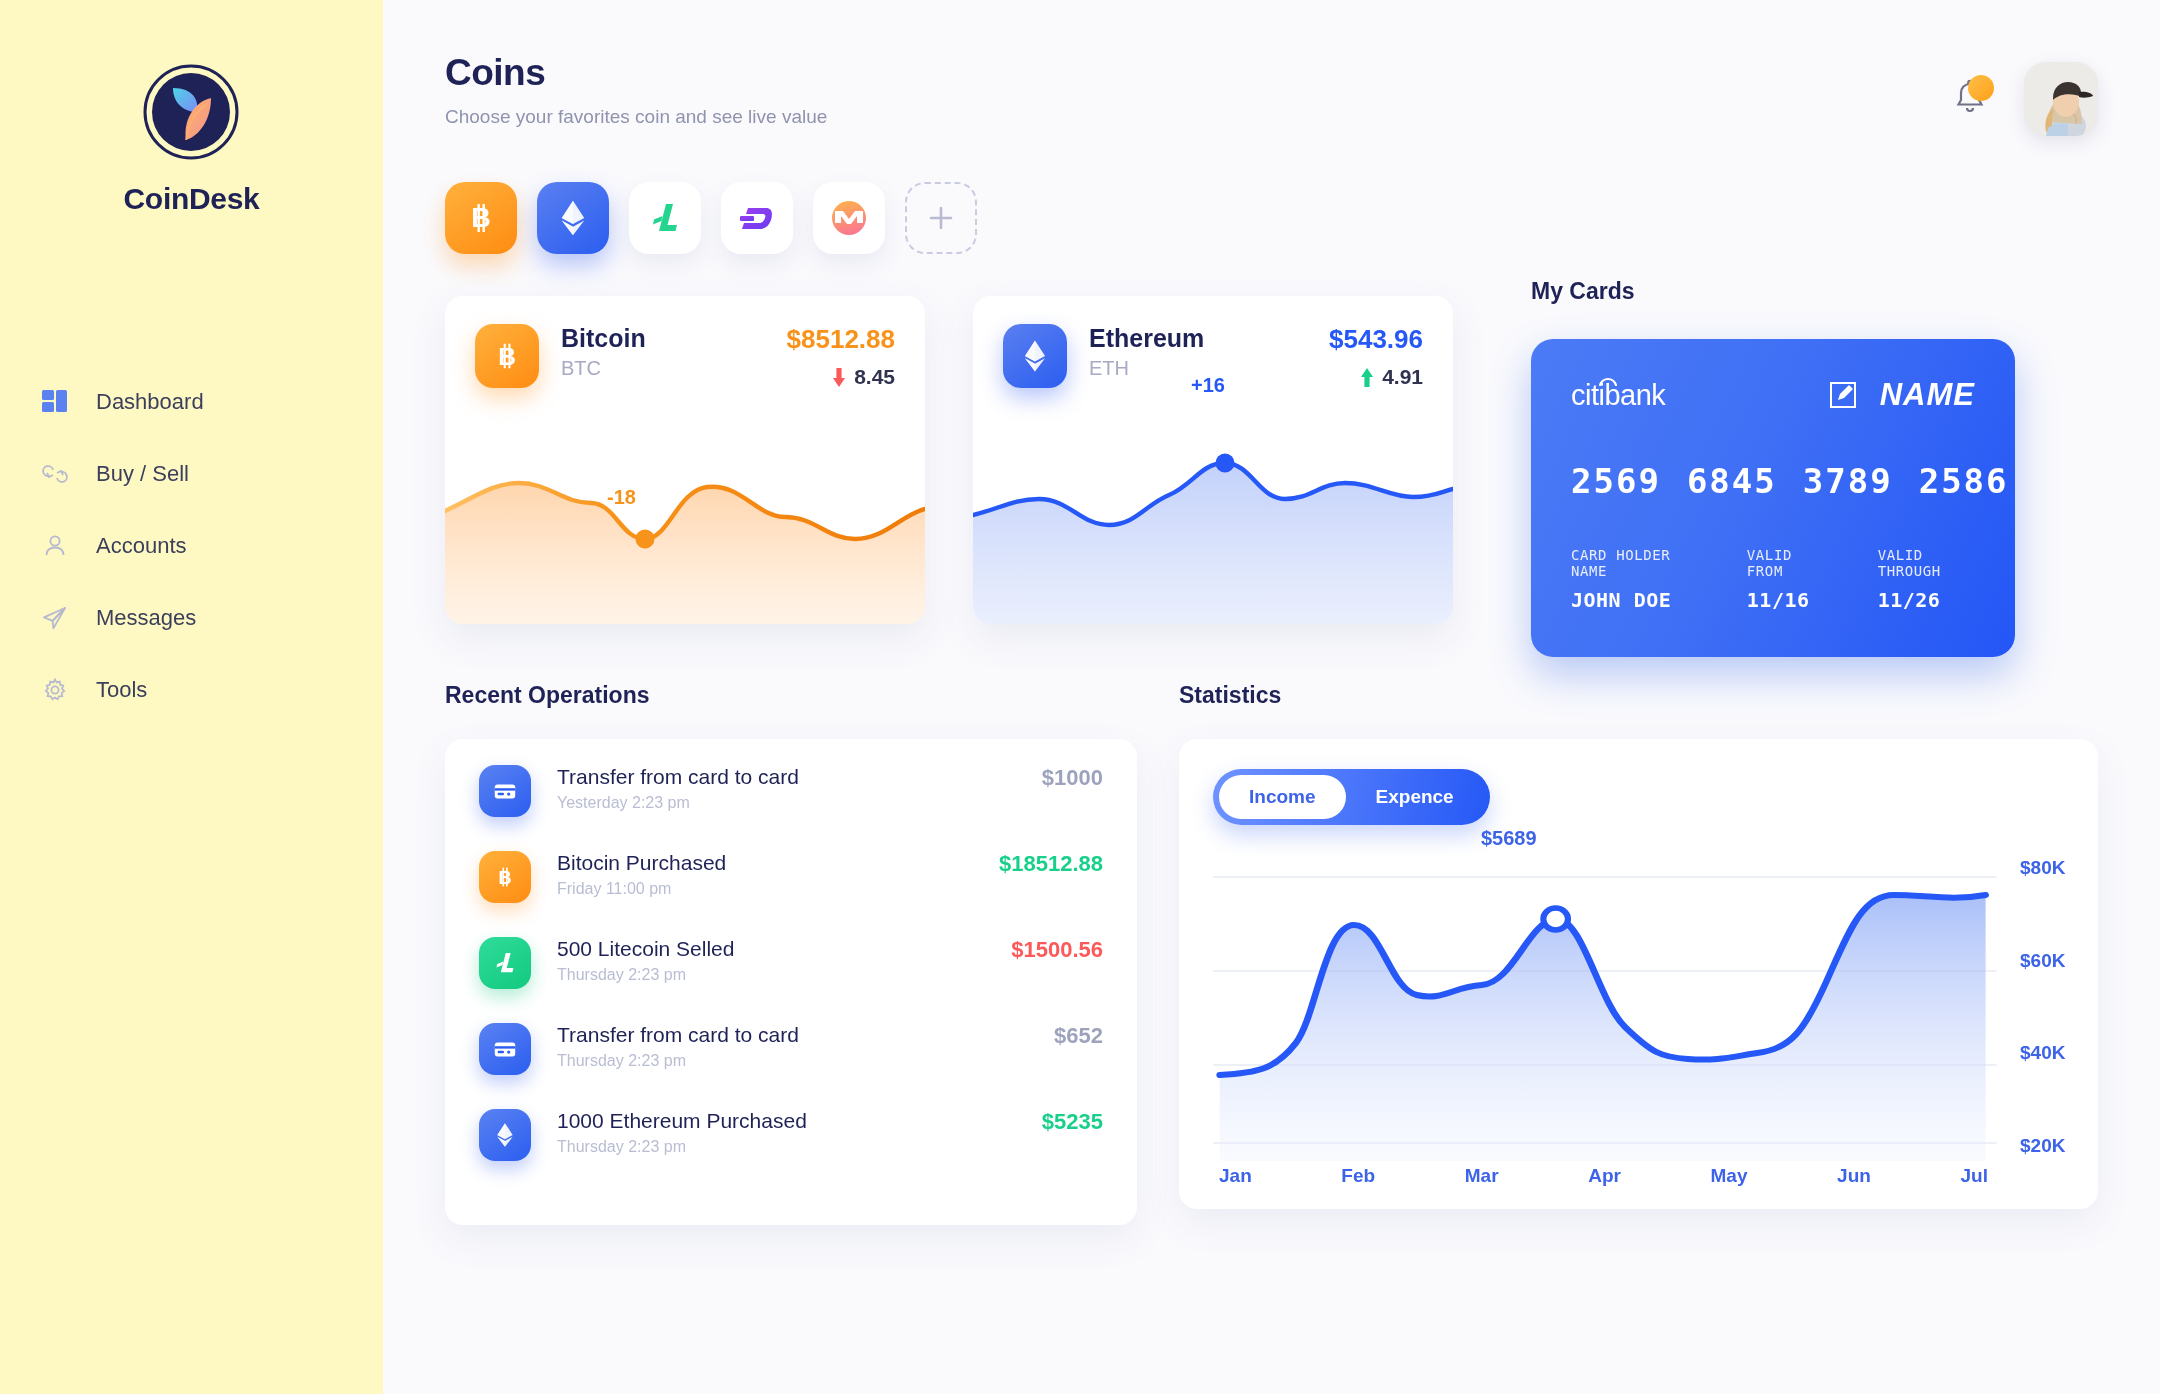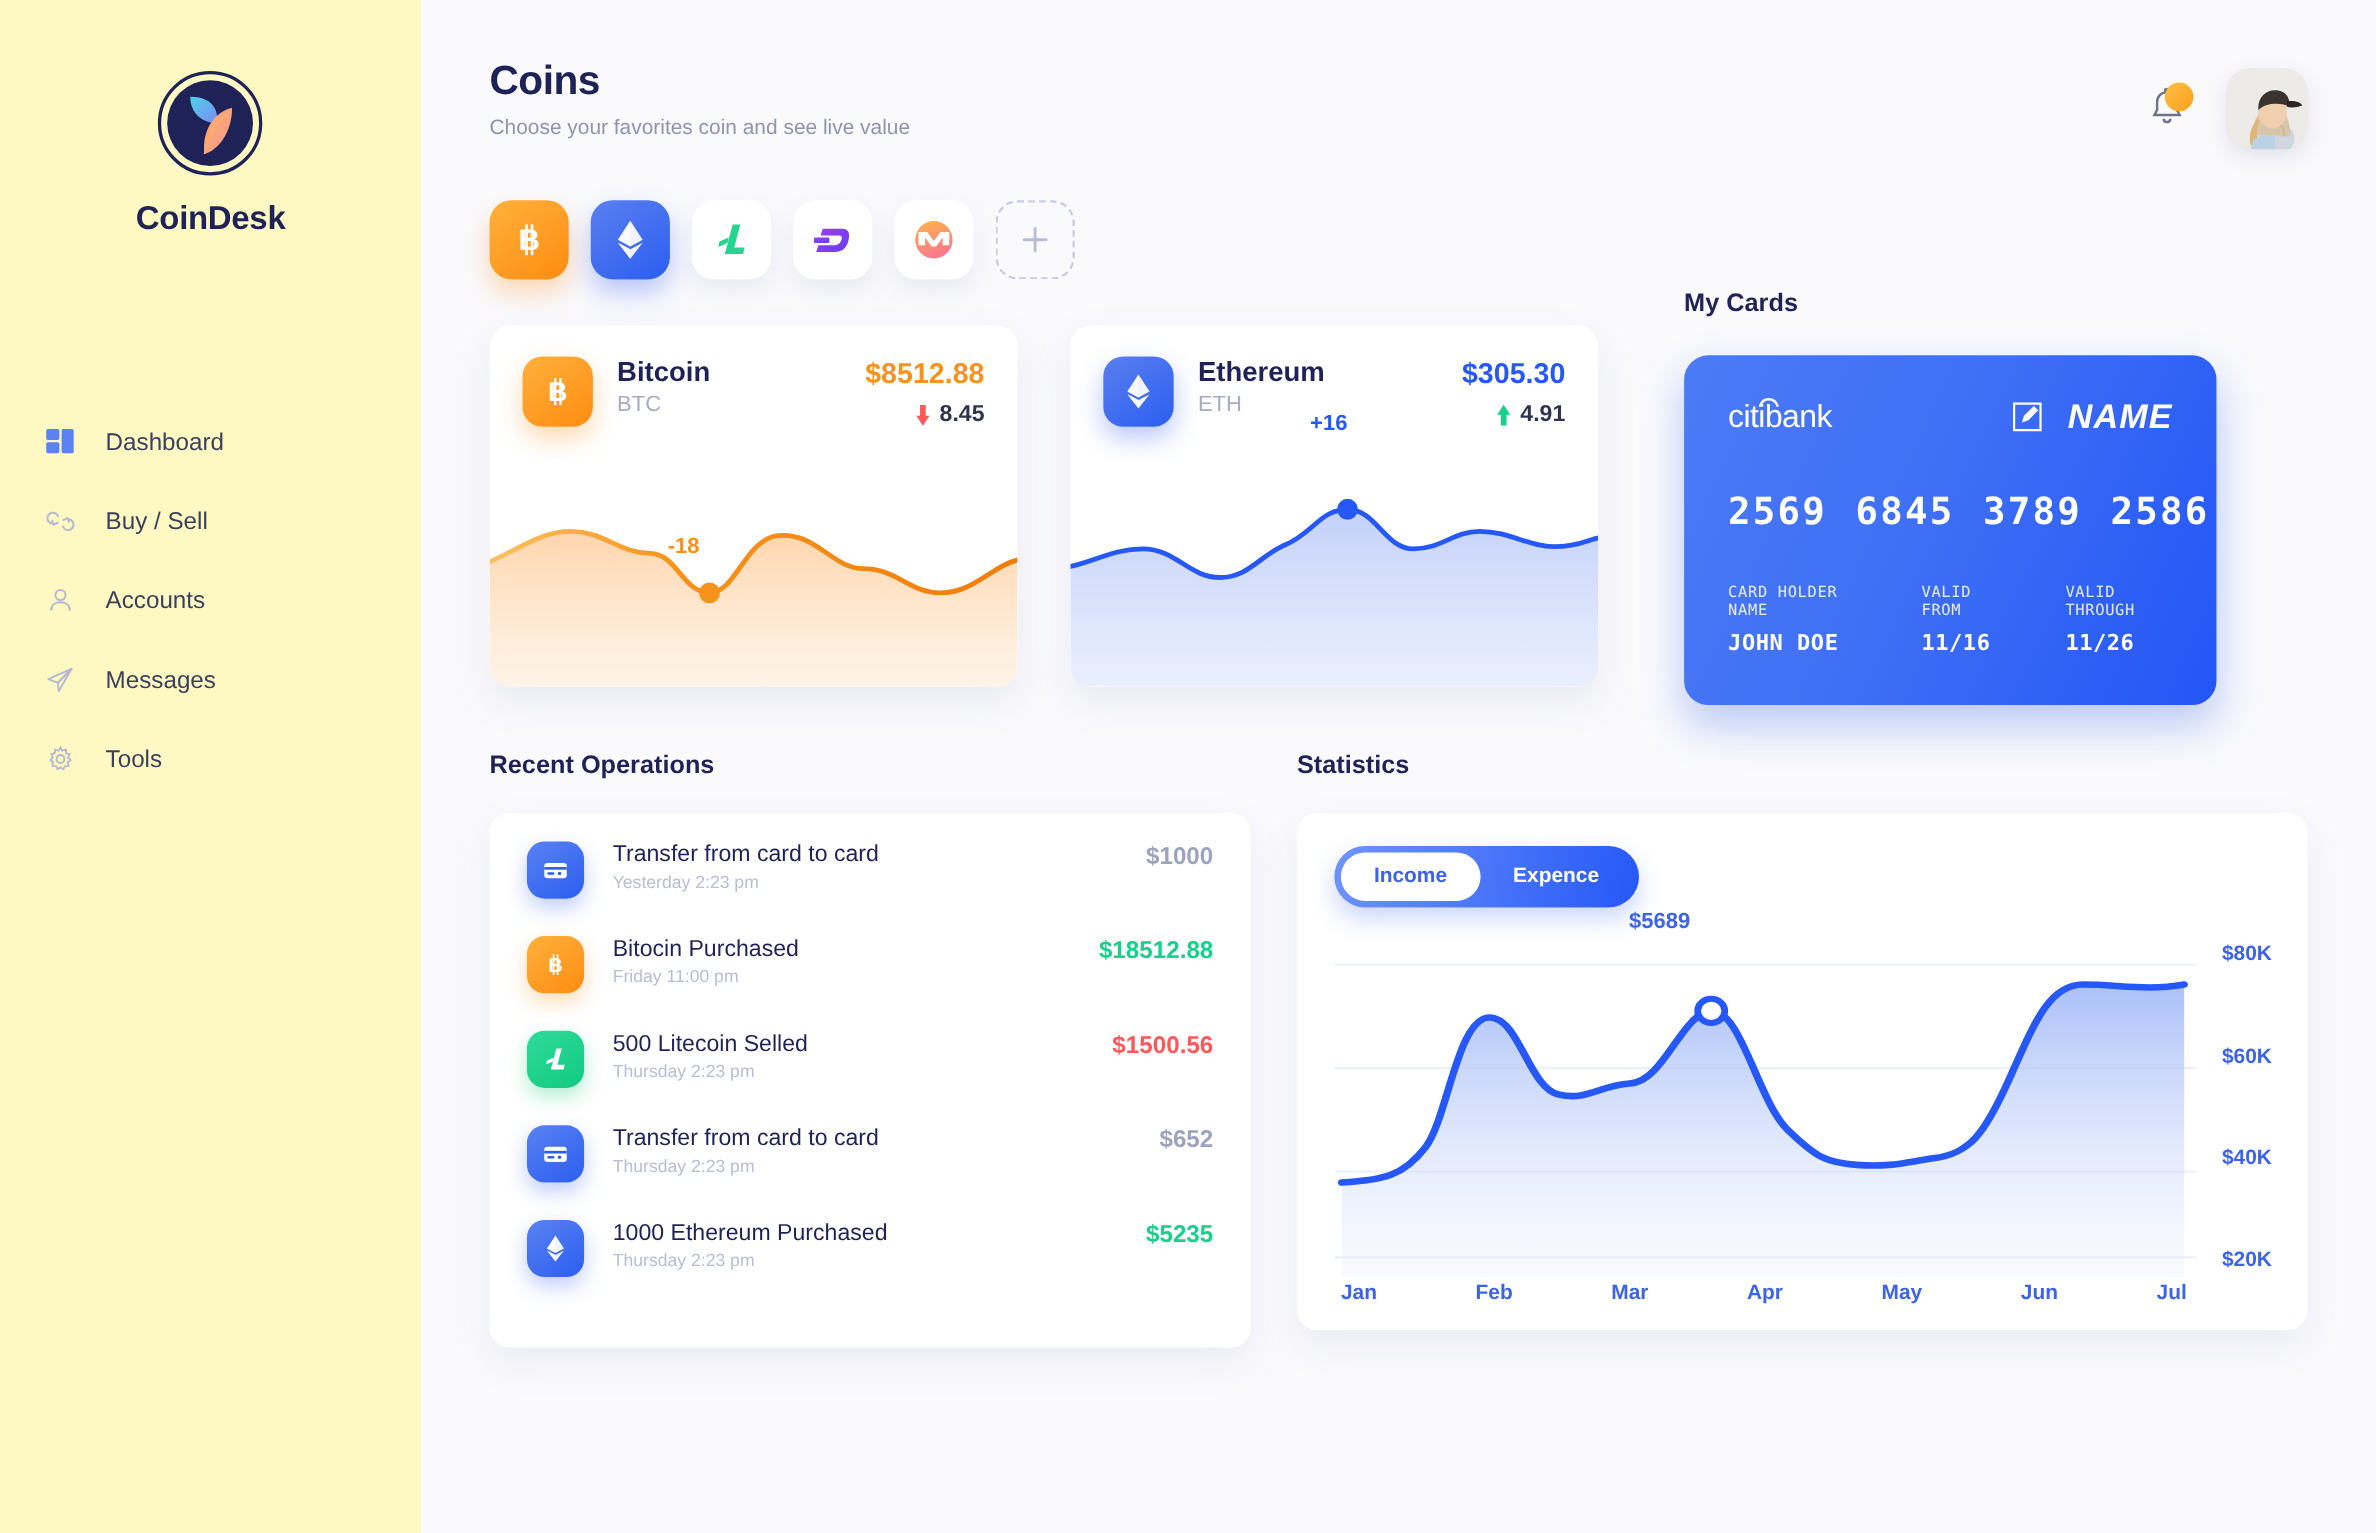--- a/index.html
+++ b/index.html
@@ -92,21 +92,21 @@
   .pc-ticker { font-size:20px; color:#a6aac4; margin-top:4px; }
   .pc-right { margin-left:auto; text-align:right; }
   .pc-price { font-size:26px; font-weight:bold; }
   .pc-delta {
     margin-top:10px; font-size:21px; color:#2f3350; font-weight:bold;
     display:flex; align-items:center; justify-content:flex-end; gap:8px;
   }
   .pc-chart { position:absolute; left:0; right:0; bottom:0; height:185px; }
 
   
-  .mycards { position:absolute; left:1148px; top:262px; width:484px; }
+  .mycards { position:absolute; left:1148px; top:278px; width:484px; }
   .sec-title { font-size:23px; font-weight:bold; color:#1f2256; }
   .credit-card {
     margin-top:34px; width:484px; height:318px; border-radius:22px;
     background:linear-gradient(115deg,#4b7bf5 0%,#3f6ff5 45%,#2356f6 100%);
     box-shadow:0 18px 40px rgba(45,95,230,.32);
     padding:38px 40px; color:#fff; position:relative;
   }
   .cc-top { display:flex; align-items:center; justify-content:space-between; }
   .cc-bank { font-size:29px; letter-spacing:-.5px; position:relative; }
   .cc-right { display:flex; align-items:center; gap:22px; }
@@ -394,21 +394,21 @@
               <path d="M15 2 L15 29 L2 22 Z" fill="#fff" opacity=".65"></path>
               <path d="M15 32 L28 25 L15 42 L2 25 Z" fill="#fff" opacity=".92"></path>
               <path d="M15 32 L15 42 L2 25 Z" fill="#fff" opacity=".65"></path>
             </svg>
           </div>
           <div>
             <div class="pc-name">Ethereum</div>
             <div class="pc-ticker">ETH</div>
           </div>
           <div class="pc-right">
-            <div class="pc-price" style="color:#2558f6">$305.30</div>
+            <div class="pc-price" style="color:#2558f6">$543.96</div>
             <div class="pc-delta">
               <svg width="14" height="19" viewBox="0 0 14 19">
                 <path d="M7 0 L13 9 H9.6 V19 H4.4 V9 H1 Z" fill="#18d08a"></path>
               </svg>
               <span>4.91</span>
             </div>
           </div>
         </div>
         <svg class="pc-chart" viewBox="0 0 480 185" preserveAspectRatio="none">
           <defs>

